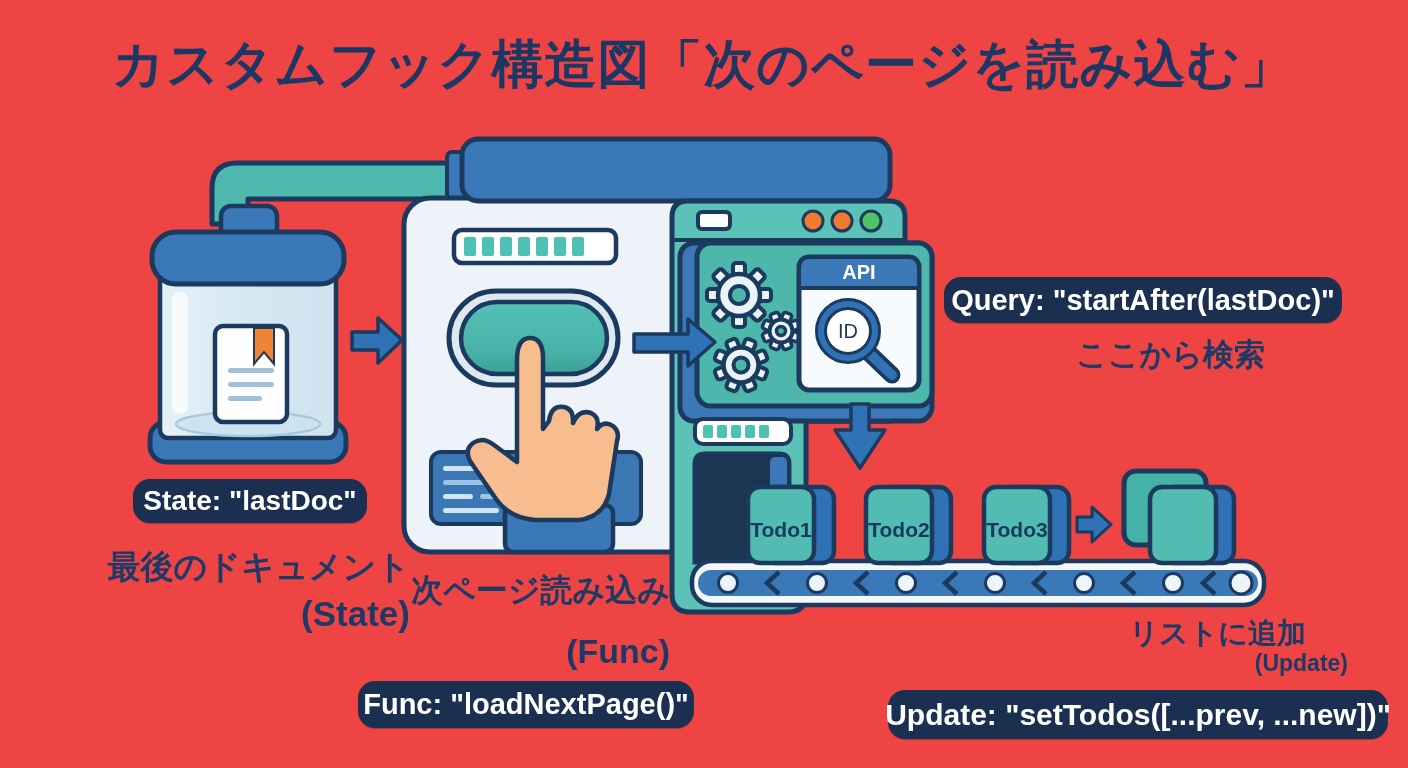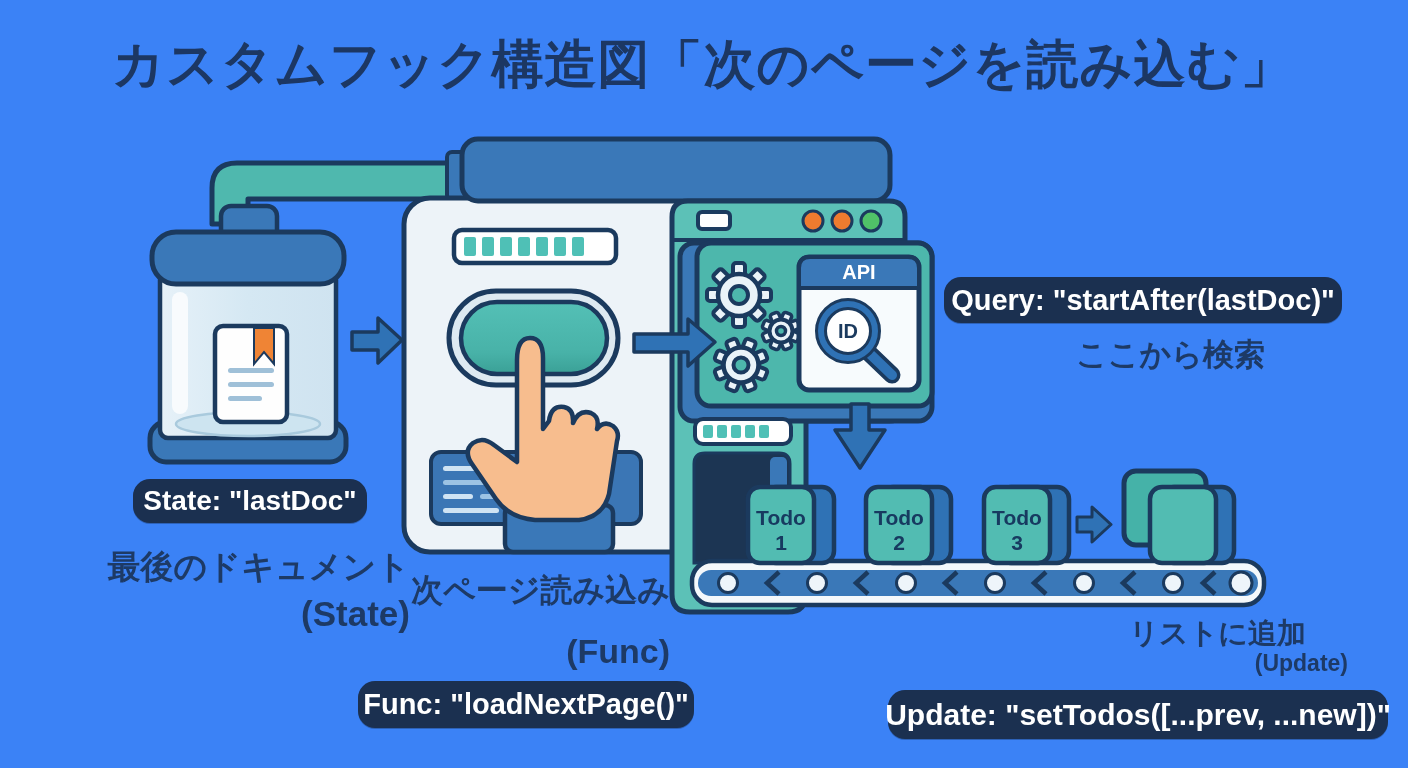--- a/index.html
+++ b/index.html
@@ -1,18 +1,18 @@
 <!DOCTYPE html>
 <html><head>
 <meta charset="utf-8">
 <style>
   html,body{margin:0;padding:0;background:#fbfcfd;}
   .stage{
     position:relative;width:1408px;height:768px;overflow:hidden;
-    background:#3b82f6;
+    background:#ef4444;
     font-family:"Liberation Sans","DejaVu Sans",sans-serif;
   }
   .art{position:absolute;left:0;top:0;width:1408px;height:768px;}
   .ovl{position:absolute;display:flex;align-items:center;justify-content:center;}
   .title{
     position:absolute;left:112px;top:30px;width:1290px;height:64px;
     font-size:52px;font-weight:bold;color:#1c3763;letter-spacing:1px;
     white-space:nowrap;
   }
   .machine-title{
@@ -33,24 +33,24 @@
     white-space:nowrap;
   }
   .cap-state1{left:60px;top:545px;width:350px;font-size:33px;}
   .cap-state2{left:60px;top:594px;width:350px;font-size:35px;}
   .cap-func1{left:370px;top:569px;width:300px;font-size:32px;}
   .cap-func2{left:370px;top:632px;width:300px;font-size:34px;}
   .cap-query{left:1005px;top:334px;width:260px;font-size:31px;}
   .cap-update1{left:1046px;top:614px;width:260px;font-size:29px;}
   .cap-update2{left:1088px;top:650px;width:260px;font-size:23px;}
   .api-label{left:799px;top:257px;width:120px;height:31px;color:#fff;font-size:20px;font-weight:bold;}
-  .id-label{left:820px;top:317px;width:56px;height:28px;color:#1b3a5e;font-size:20px;font-weight:bold;}
+  .id-label{left:820px;top:317px;width:56px;height:28px;color:#1b3a5e;font-size:20px;font-weight:normal;}
   .todo-label{
     position:absolute;width:66px;height:66px;top:497px;
-    display:flex;flex-direction:column;align-items:center;justify-content:center;
+    display:flex;flex-direction:row;align-items:center;justify-content:center;
     color:#173a60;font-weight:bold;font-size:21px;line-height:1.2;
   }
   .todo-1{left:748px;} .todo-2{left:866px;} .todo-3{left:984px;}
 </style>
 </head>
 <body>
 
 <div class="stage">
 
   <svg class="art" viewBox="0 0 1408 768">

